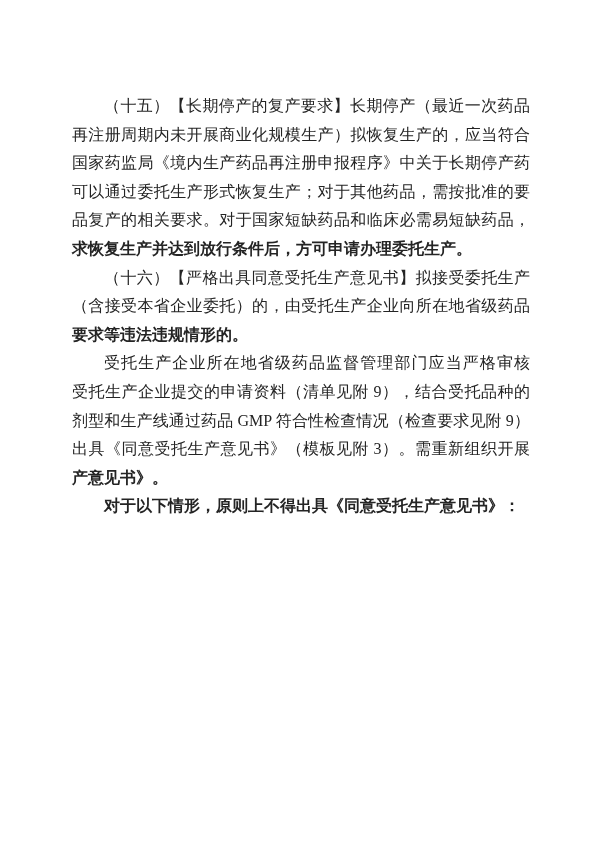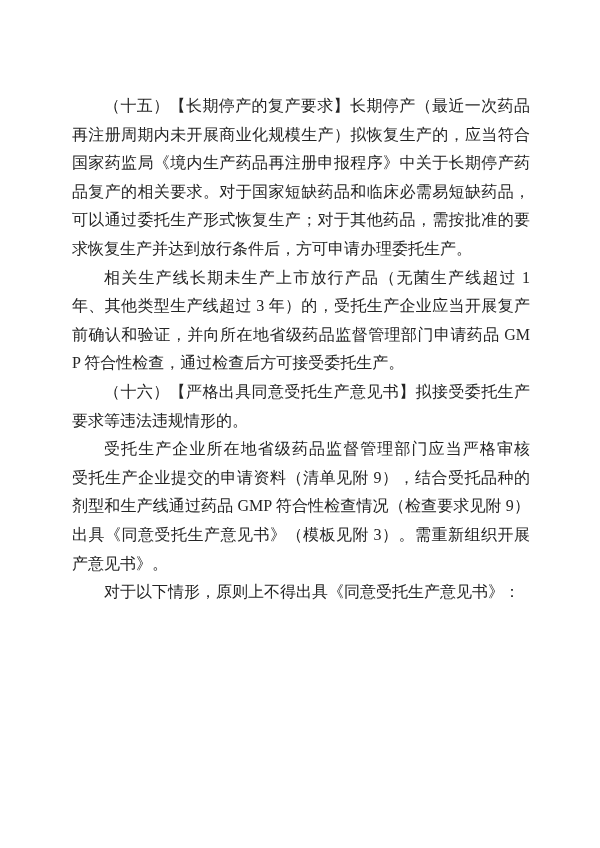--- a/index.html
+++ b/index.html
@@ -35,43 +35,39 @@
     text-align: justify;
     text-align-last: justify;
     text-justify: inter-character;
     white-space: normal;
   }
   .line.first {
     text-indent: 2em;
   }
   .line.last {
     text-align-last: left;
+    font-weight: bold;
   }
 </style>
 </head>
 <body>
 
 <div class="page">
   <div class="page-text">
       <div class="para">
         <div class="line first">（十五）【长期停产的复产要求】长期停产（最近一次药品</div>
         <div class="line">再注册周期内未开展商业化规模生产）拟恢复生产的，应当符合</div>
         <div class="line">国家药监局《境内生产药品再注册申报程序》中关于长期停产药</div>
+        <div class="line">可以通过委托生产形式恢复生产；对于其他药品，需按批准的要</div>
         <div class="line">品复产的相关要求。对于国家短缺药品和临床必需易短缺药品，</div>
-        <div class="line">可以通过委托生产形式恢复生产；对于其他药品，需按批准的要</div>
         <div class="line last">求恢复生产并达到放行条件后，方可申请办理委托生产。</div>
       </div>
       <div class="para">
-        <div class="line first">相关生产线长期未生产上市放行产品（无菌生产线超过 1</div>
-        <div class="line">年、其他类型生产线超过 3 年）的，受托生产企业应当开展复产</div>
-        <div class="line">前确认和验证，并向所在地省级药品监督管理部门申请药品 GM</div>
-        <div class="line last">P 符合性检查，通过检查后方可接受委托生产。</div>
-      </div>
-      <div class="para">
         <div class="line first">（十六）【严格出具同意受托生产意见书】拟接受委托生产</div>
+        <div class="line">（含接受本省企业委托）的，由受托生产企业向所在地省级药品</div>
         <div class="line last">要求等违法违规情形的。</div>
       </div>
       <div class="para">
         <div class="line first">受托生产企业所在地省级药品监督管理部门应当严格审核</div>
         <div class="line">受托生产企业提交的申请资料（清单见附 9），结合受托品种的</div>
         <div class="line">剂型和生产线通过药品 GMP 符合性检查情况（检查要求见附 9）</div>
         <div class="line">出具《同意受托生产意见书》（模板见附 3）。需重新组织开展</div>
         <div class="line last">产意见书》。</div>
       </div>
       <div class="para">

